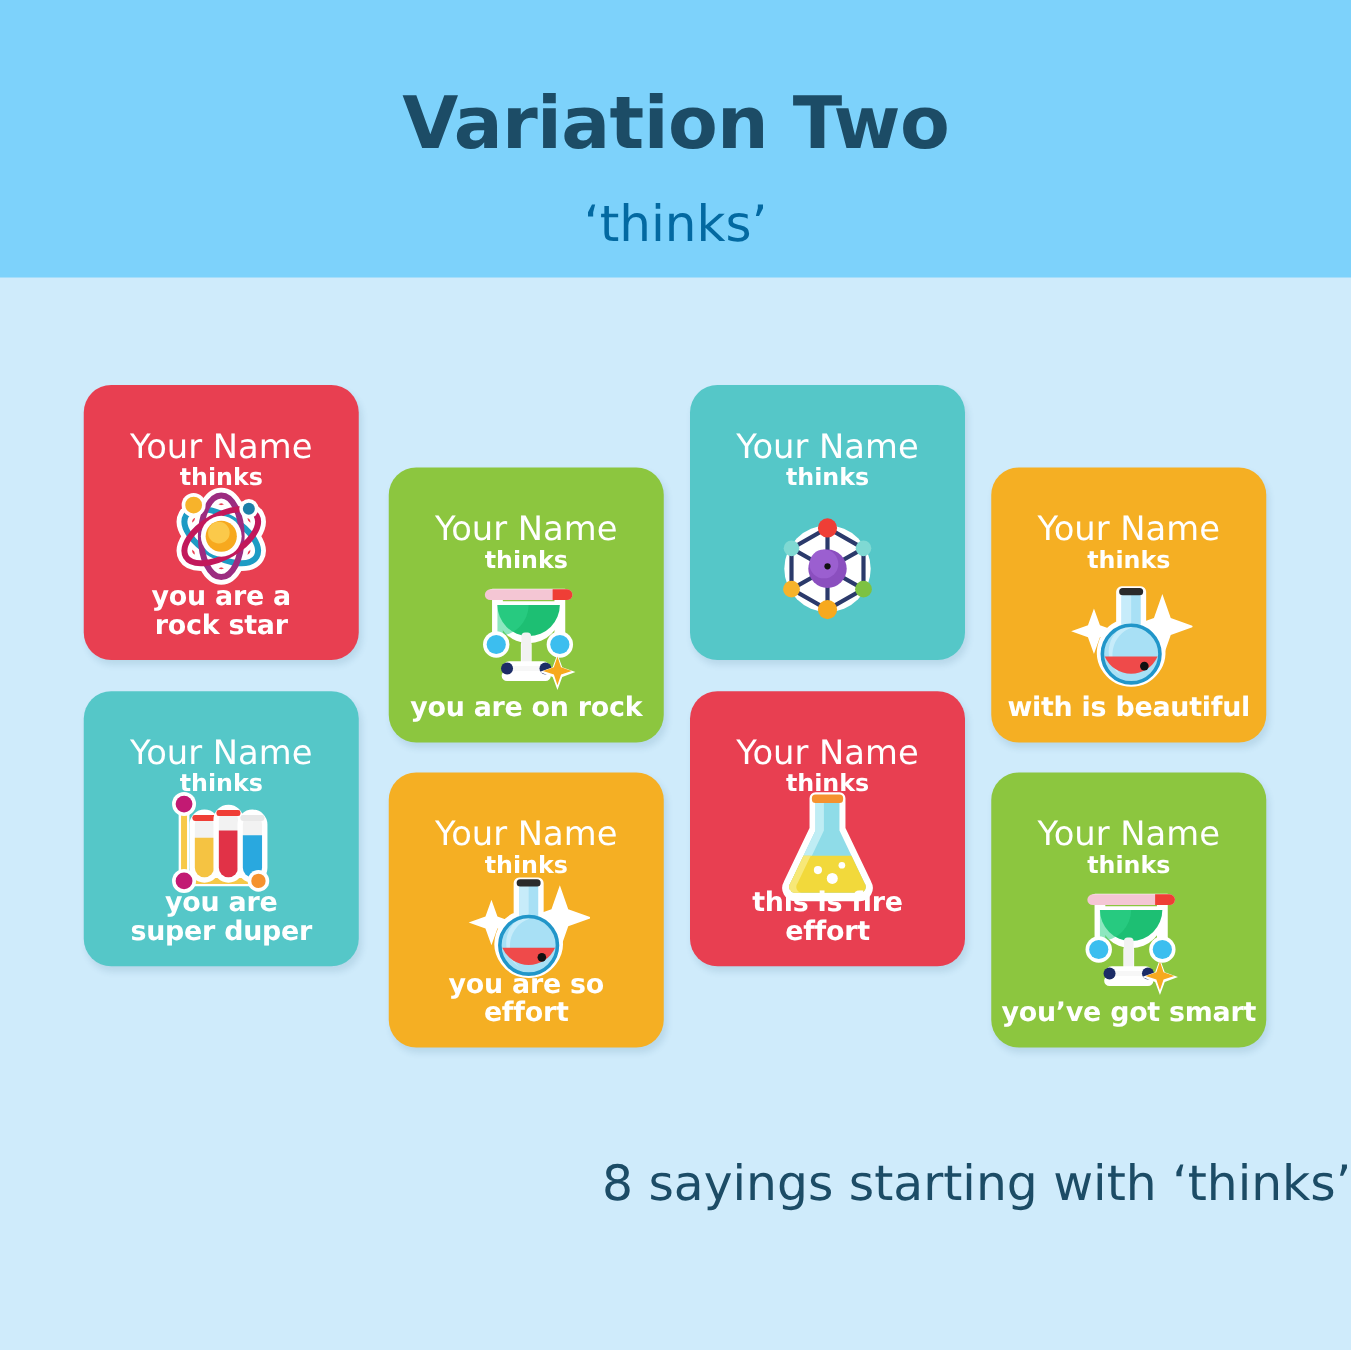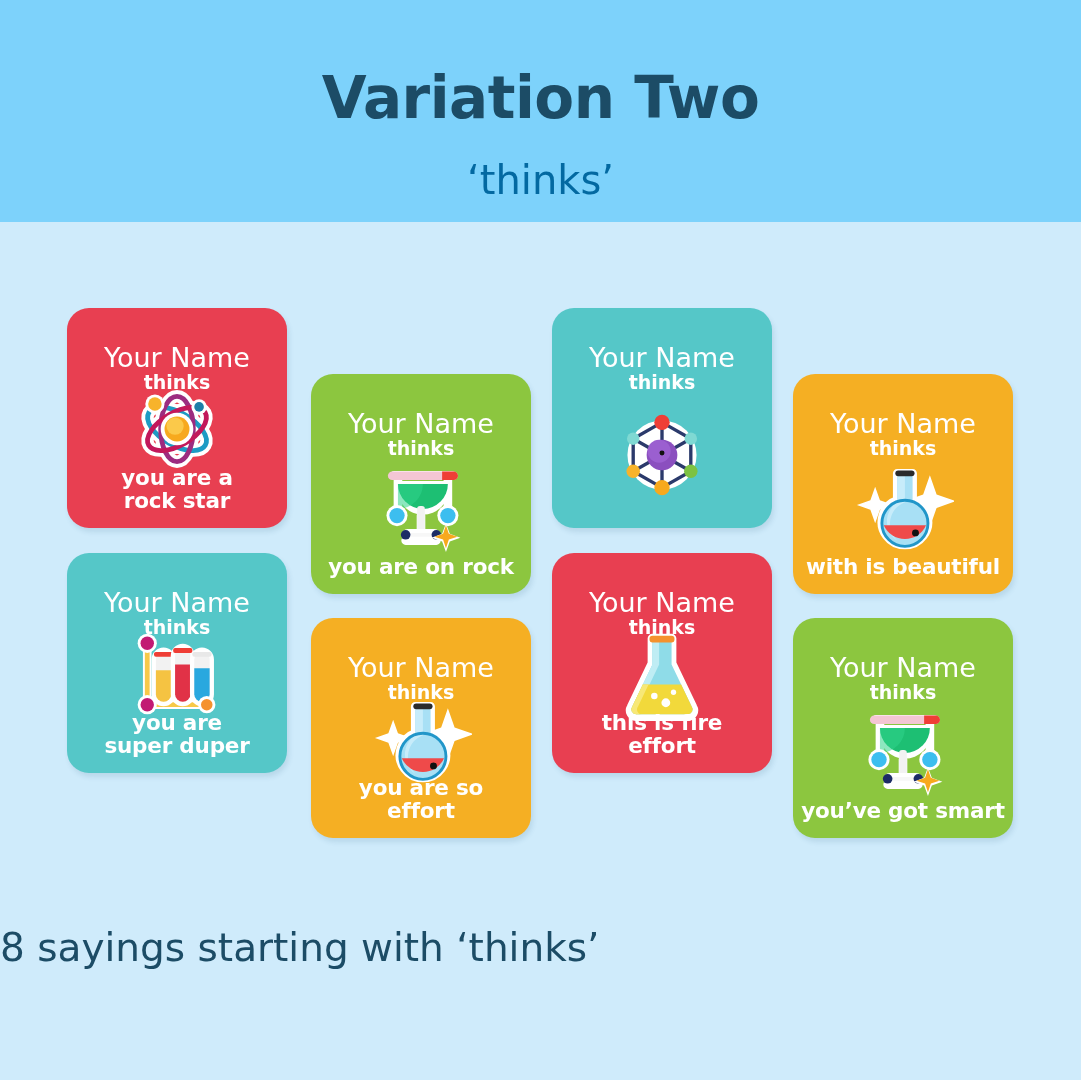--- a/index.html
+++ b/index.html
@@ -103,21 +103,21 @@
     letter-spacing: -0.2px;
     font-family: "DejaVu Sans", sans-serif;
   }
 
   
   #footer-caption {
     position: absolute;
     left: 0;
     top: 925px;
     width: 1081px;
-    text-align: left;
+    text-align: right;
     font-size: 39px;
     color: #1C4C66;
     font-family: "DejaVu Sans", sans-serif;
   }
 </style>
 </head>
 <body style="background: rgb(207, 235, 251);">
 
 <div id="header-band" style="background: rgb(125, 210, 251);">
   <h1 id="page-title" style="color: rgb(28, 76, 102);">Variation Two</h1>

